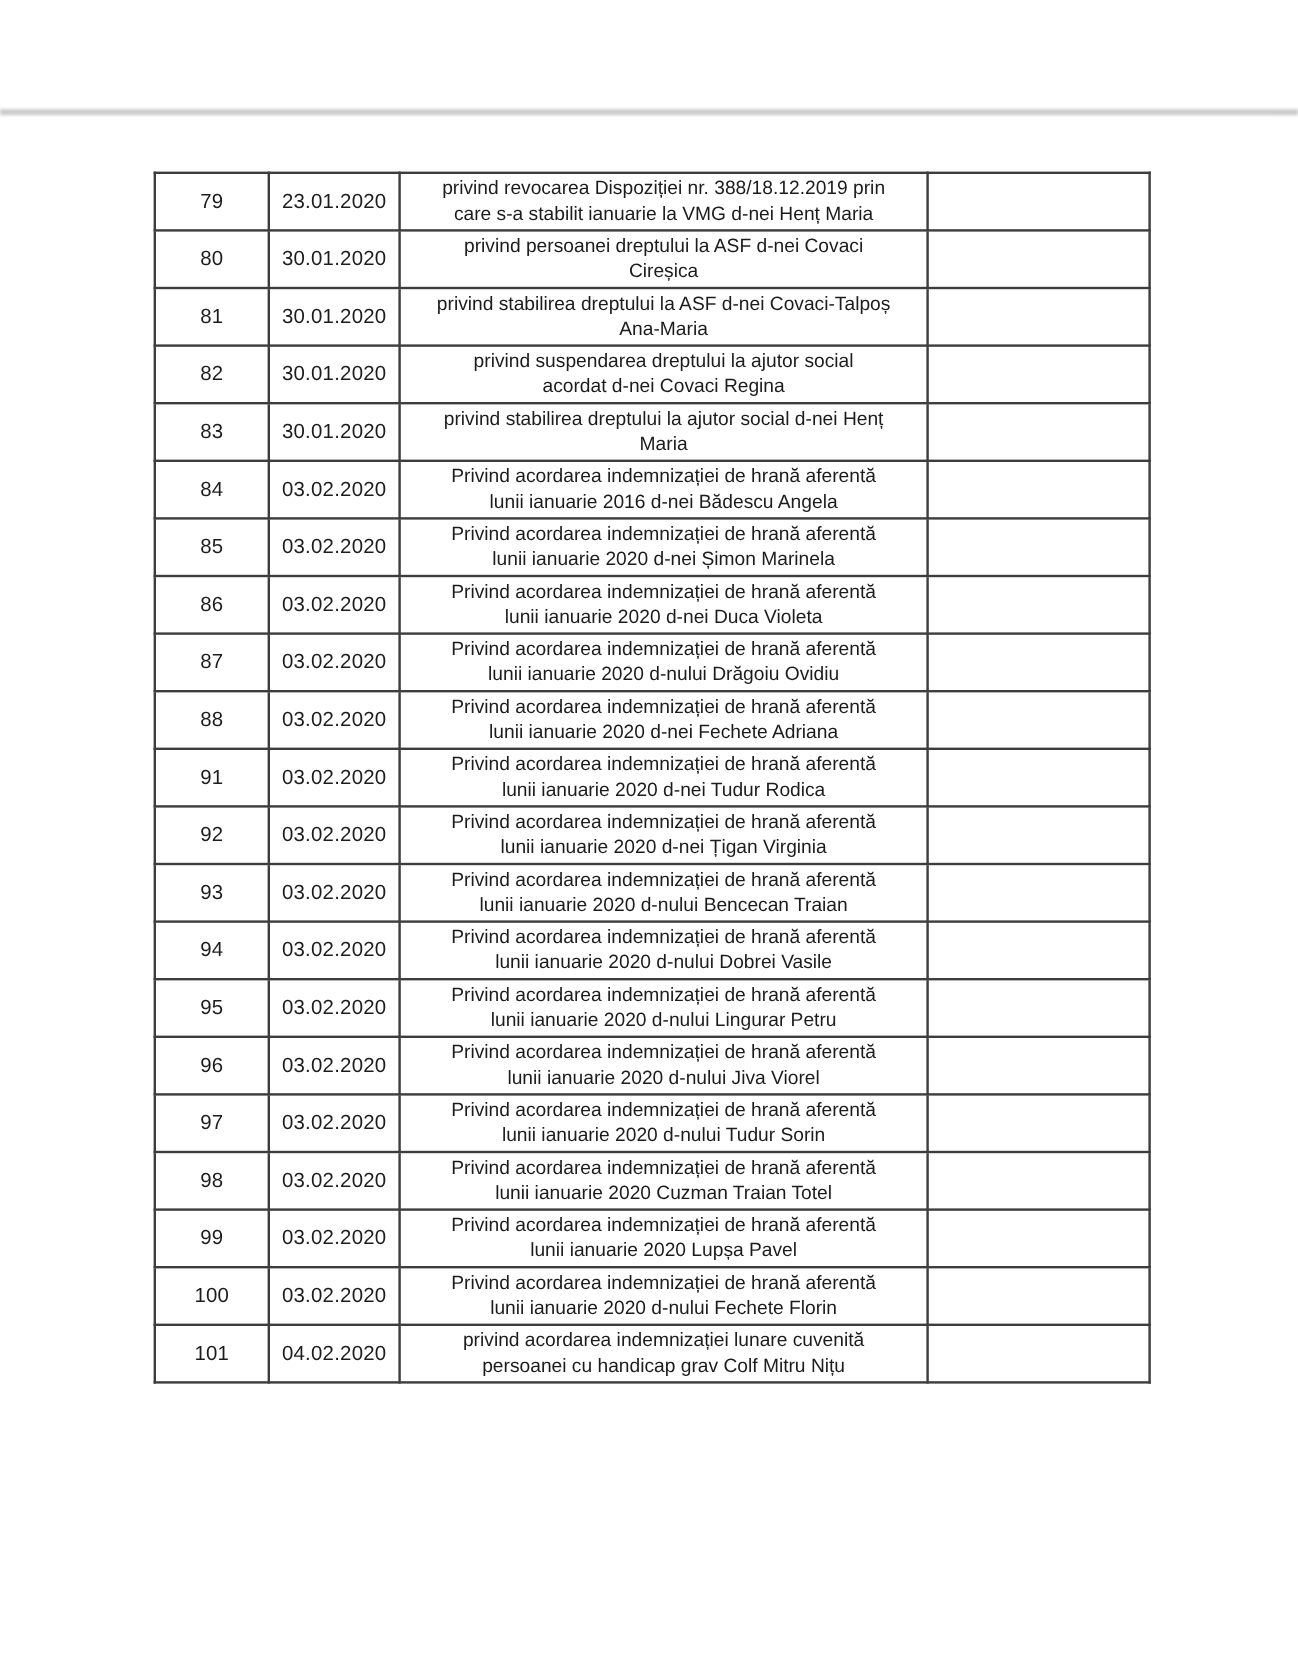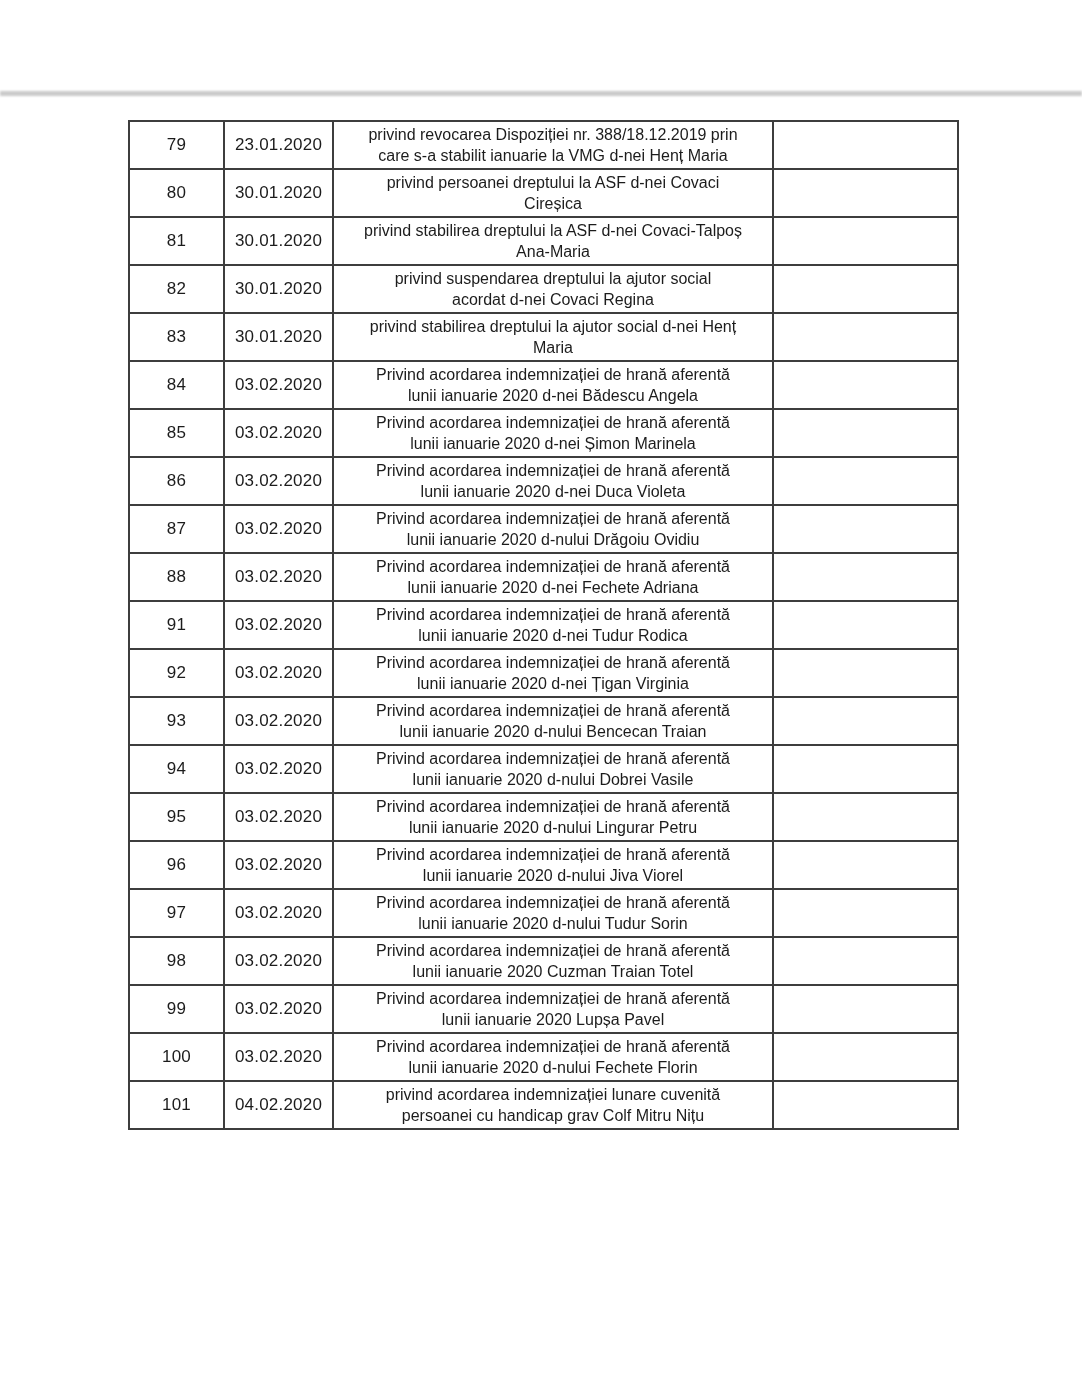--- a/index.html
+++ b/index.html
@@ -20,21 +20,21 @@
     left: 0;
     width: 1082px;
     height: 5px;
     background: #b9b9b9;
     filter: blur(1.2px);
     opacity: 0.75;
   }
   table.disp-table {
     position: absolute;
     left: 128px;
-    top: 120px;
+    top: 143px;
     width: 829px;
     border-collapse: collapse;
     table-layout: fixed;
   }
   .disp-table td {
     border: 2px solid #3d3d3d;
     text-align: center;
     vertical-align: middle;
     padding: 1px 2px;
     height: 44px;
@@ -115,21 +115,21 @@
       <div class="line">Maria</div>
     </td>
     <td class="notes-cell"><span></span></td>
   </tr>
 
   <tr>
     <td class="nr-cell"><span>84</span></td>
     <td class="date-cell"><span>03.02.2020</span></td>
     <td class="desc-cell">
       <div class="line">Privind acordarea indemnizației de hrană aferentă</div>
-      <div class="line">lunii ianuarie 2020 d-nei Bădescu Angela</div>
+      <div class="line">lunii ianuarie 2016 d-nei Bădescu Angela</div>
     </td>
     <td class="notes-cell"><span></span></td>
   </tr>
 
   <tr>
     <td class="nr-cell"><span>85</span></td>
     <td class="date-cell"><span>03.02.2020</span></td>
     <td class="desc-cell">
       <div class="line">Privind acordarea indemnizației de hrană aferentă</div>
       <div class="line">lunii ianuarie 2020 d-nei Șimon Marinela</div>

